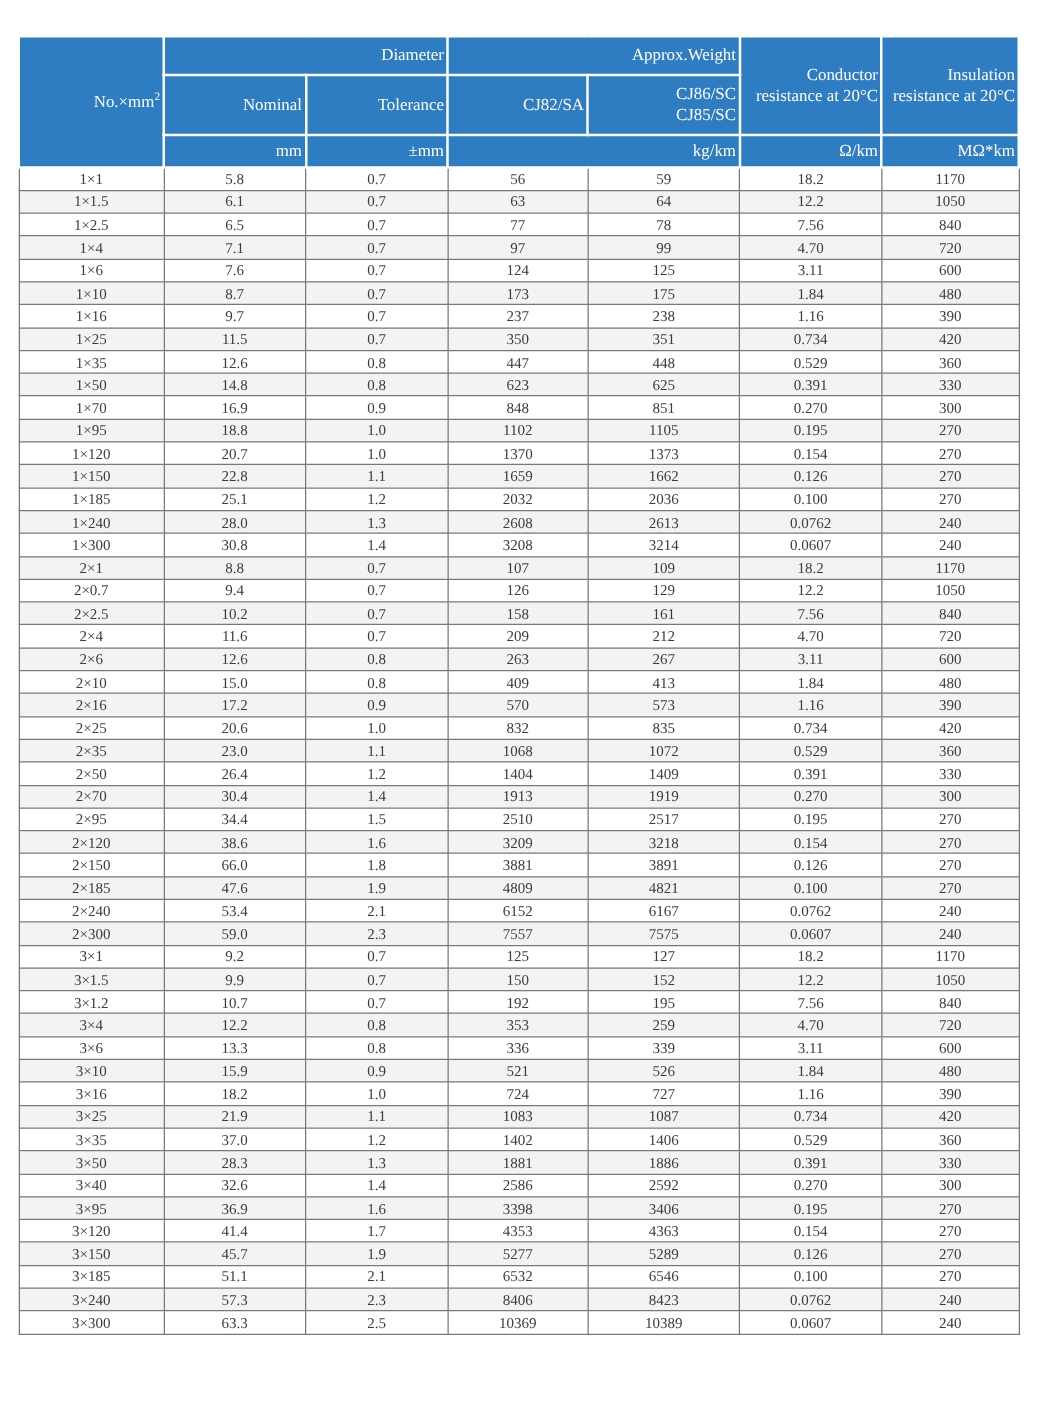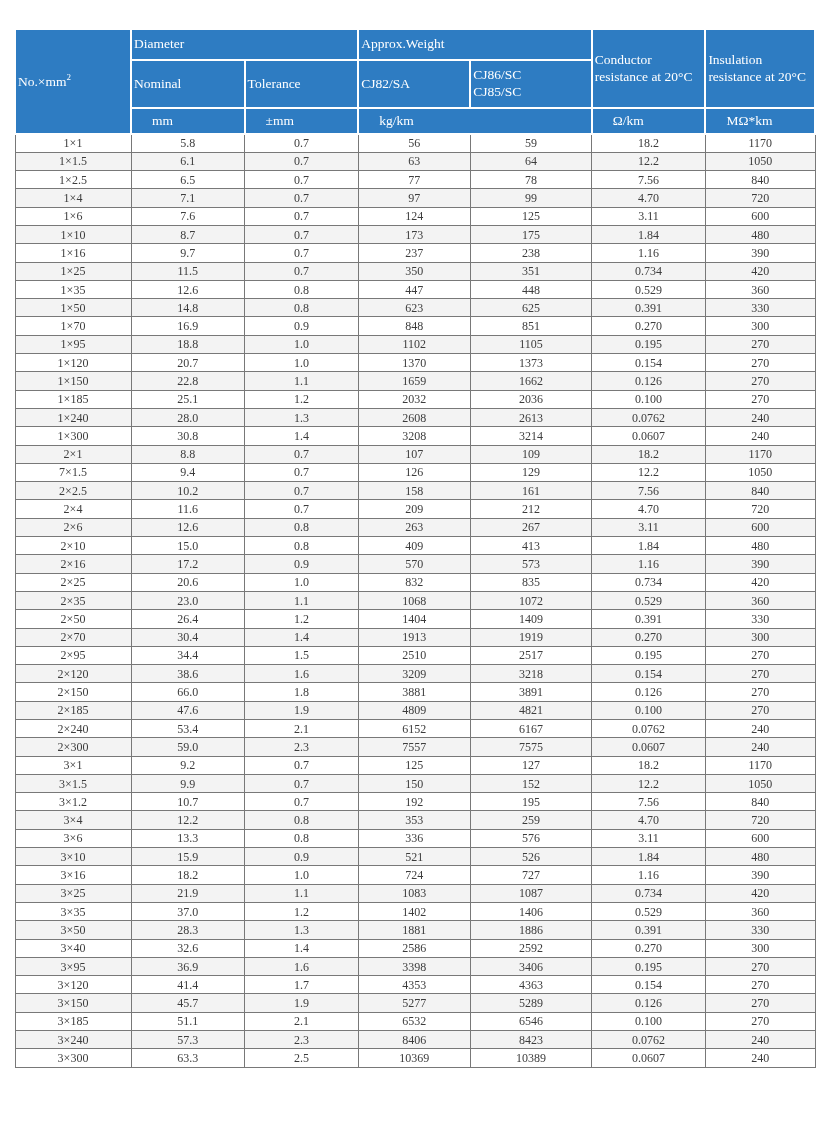--- a/index.html
+++ b/index.html
@@ -18,21 +18,21 @@
     table-layout: fixed;
   }
   
   thead th {
     background: #2e7cc2;
     color: #ffffff;
     border: 2px solid #ffffff;
     font-weight: normal;
     font-size: 13.5px;
     line-height: 1.25;
-    text-align: left;
+    text-align: right;
     vertical-align: middle;
     padding: 1px 2px;
   }
   thead tr.group-row th   { height: 31px; }
   thead tr.sub-row th     { height: 48px; }
   thead tr.units-row th   { height: 26px; padding-left: 20px; }
   thead th sup { font-size: 9px; vertical-align: super; }
   
   .spec-table { border: 1px solid #6f6f6f; }
   
@@ -246,21 +246,21 @@
       <tr>
         <td>2×1</td>
         <td>8.8</td>
         <td>0.7</td>
         <td>107</td>
         <td>109</td>
         <td>18.2</td>
         <td>1170</td>
       </tr>
       <tr>
-        <td>7×1.5</td>
+        <td>2×0.7</td>
         <td>9.4</td>
         <td>0.7</td>
         <td>126</td>
         <td>129</td>
         <td>12.2</td>
         <td>1050</td>
       </tr>
       <tr>
         <td>2×2.5</td>
         <td>10.2</td>
@@ -430,21 +430,21 @@
         <td>353</td>
         <td>259</td>
         <td>4.70</td>
         <td>720</td>
       </tr>
       <tr>
         <td>3×6</td>
         <td>13.3</td>
         <td>0.8</td>
         <td>336</td>
-        <td>576</td>
+        <td>339</td>
         <td>3.11</td>
         <td>600</td>
       </tr>
       <tr>
         <td>3×10</td>
         <td>15.9</td>
         <td>0.9</td>
         <td>521</td>
         <td>526</td>
         <td>1.84</td>

